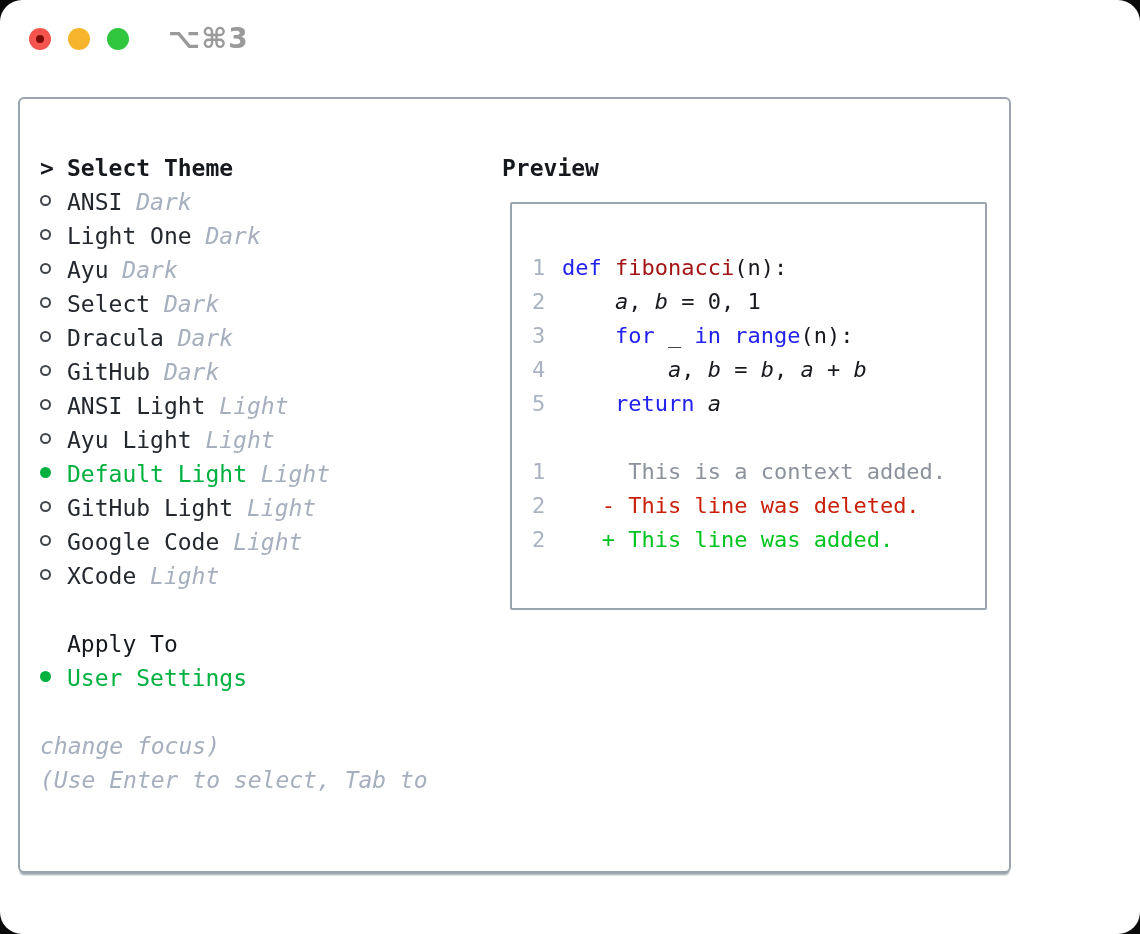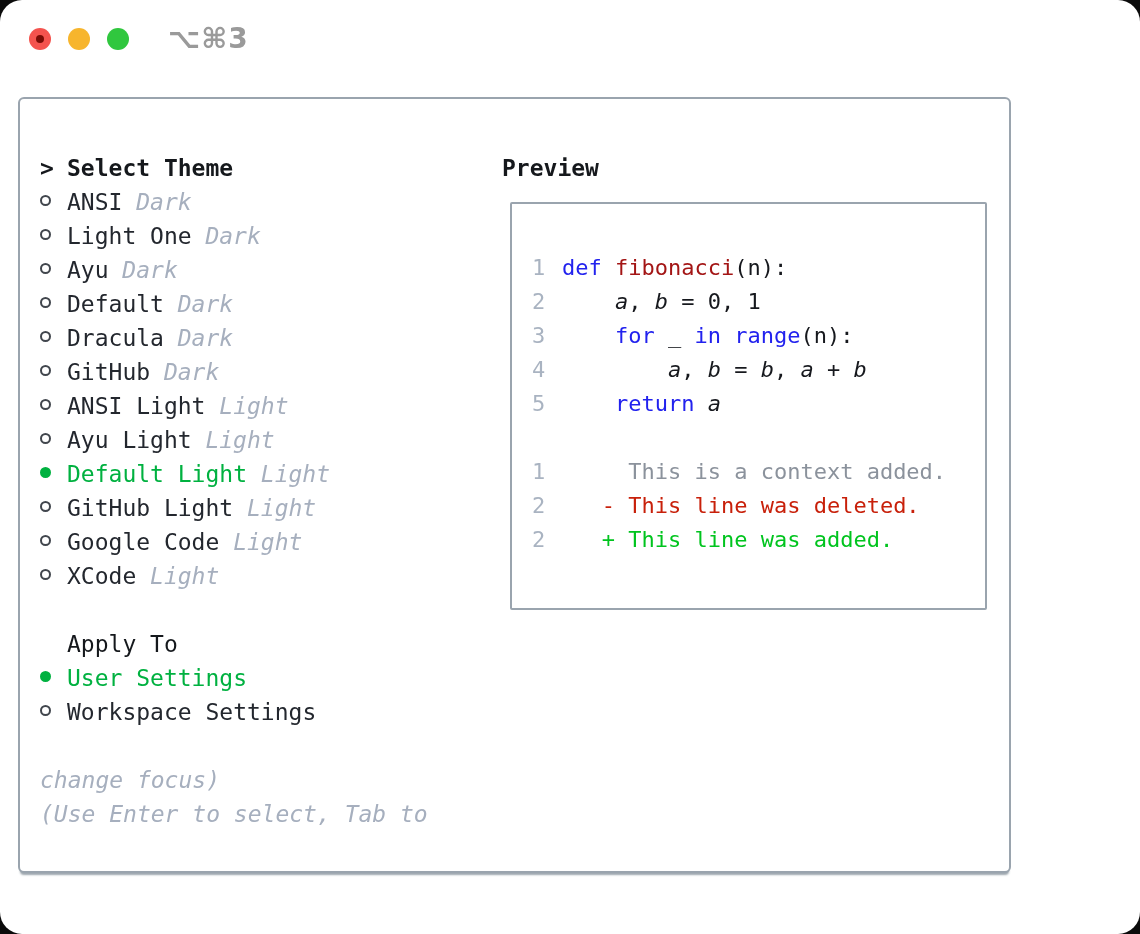--- a/index.html
+++ b/index.html
@@ -119,21 +119,21 @@
     <span class="opt-name">Light One</span>
     <span class="variant">Dark</span>
   </div>
           <div class="row option">
     <span class="gutter"><span class="radio"></span></span>
     <span class="opt-name">Ayu</span>
     <span class="variant">Dark</span>
   </div>
           <div class="row option">
     <span class="gutter"><span class="radio"></span></span>
-    <span class="opt-name">Default</span>
+    <span class="opt-name">Select</span>
     <span class="variant">Dark</span>
   </div>
           <div class="row option">
     <span class="gutter"><span class="radio"></span></span>
     <span class="opt-name">Dracula</span>
     <span class="variant">Dark</span>
   </div>
           <div class="row option">
     <span class="gutter"><span class="radio"></span></span>
     <span class="opt-name">GitHub</span>
@@ -177,25 +177,20 @@
         <span class="gutter"></span>
         <span class="hdr2">Apply To</span>
       </div>
 
       <div id="apply-list">
           <div class="row option selected">
     <span class="gutter"><span class="radio"></span></span>
     <span class="opt-name">User Settings</span>
     
   </div>
-          <div class="row option">
-    <span class="gutter"><span class="radio"></span></span>
-    <span class="opt-name">Workspace Settings</span>
-    
-  </div>
         </div>
 
       <div class="row"></div>
 
       <div>
         <div class="row help-line">change focus)</div>
         <div class="row help-line">(Use Enter to select, Tab to</div>
       </div>
     </div>
 

